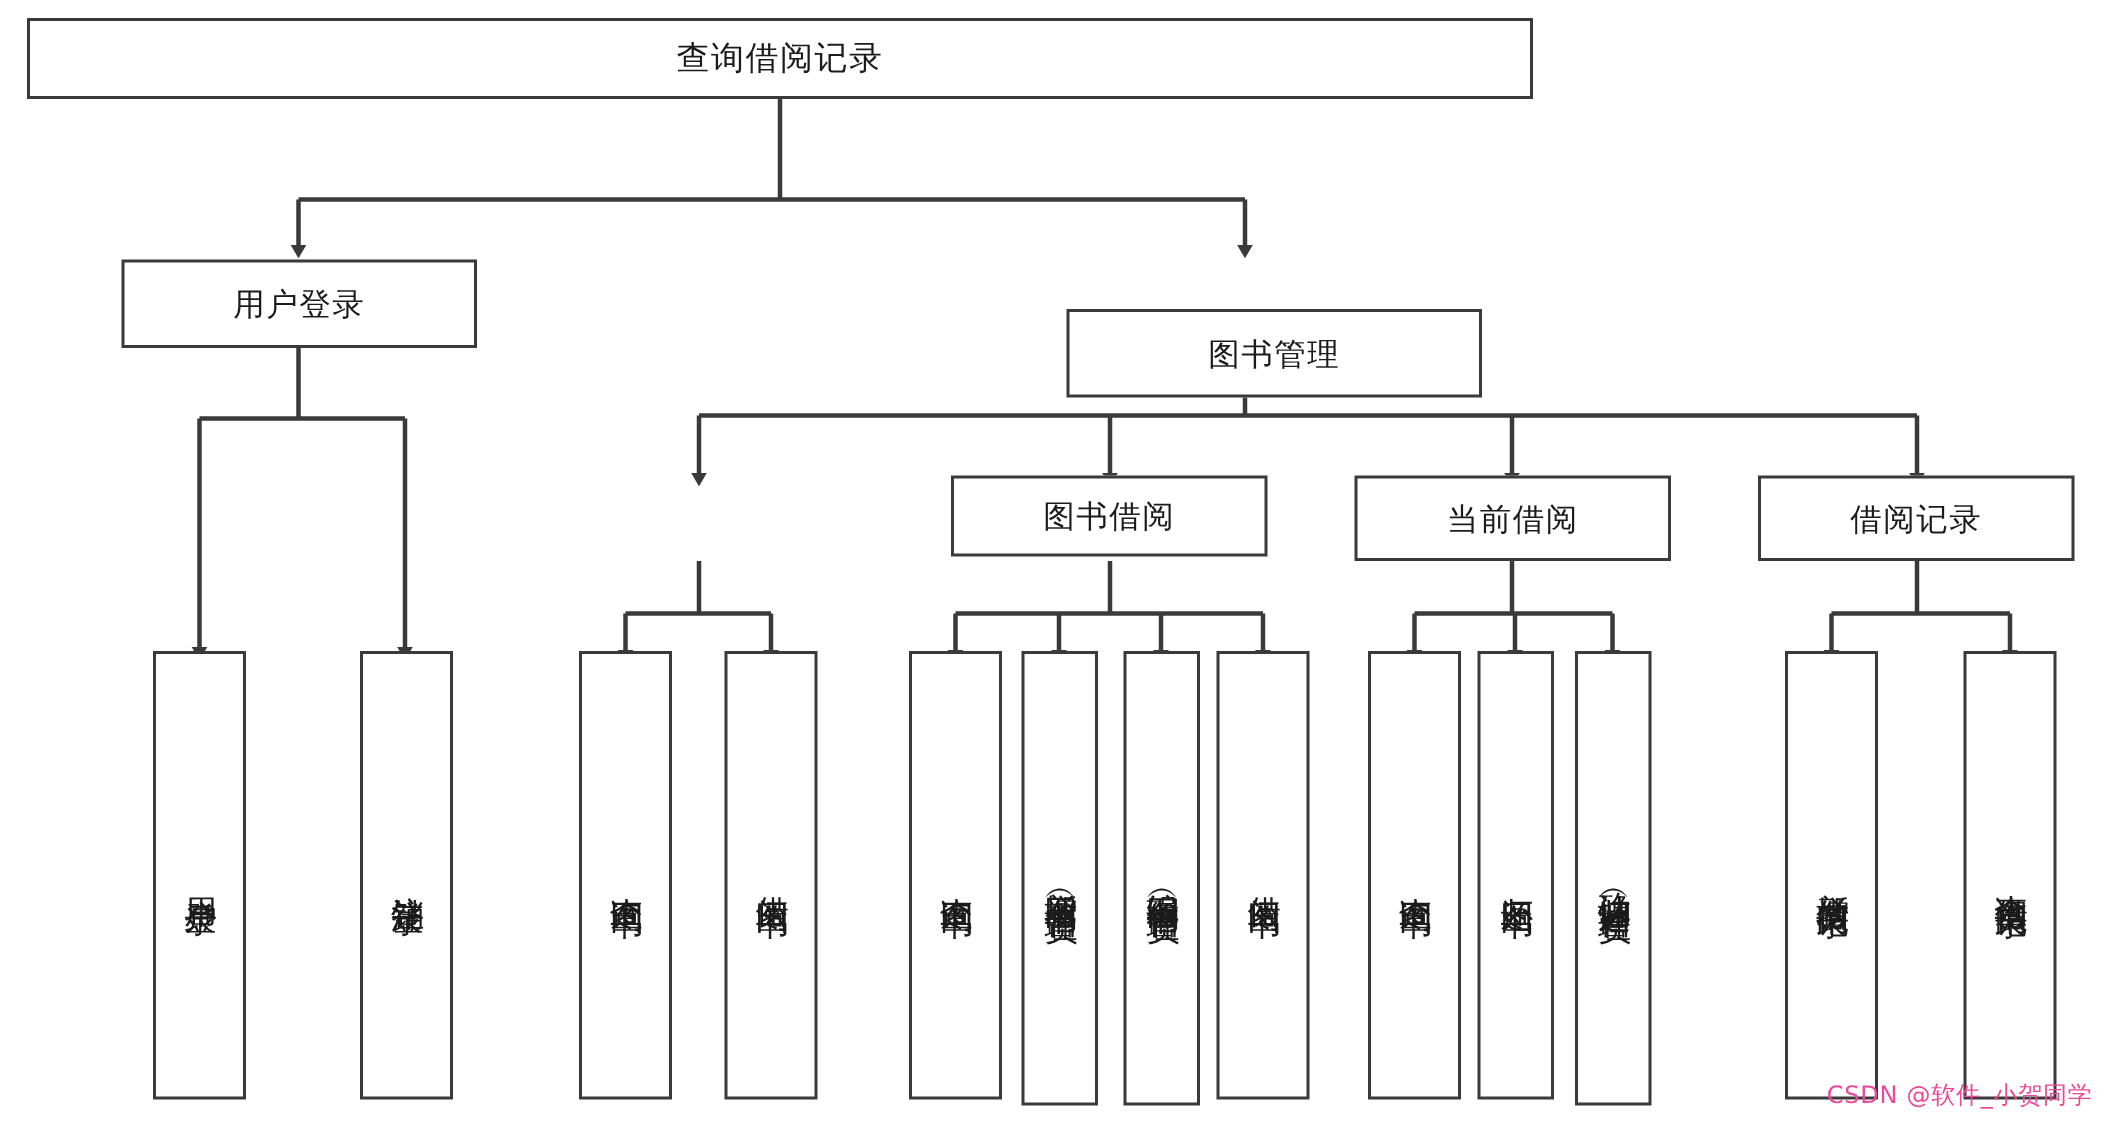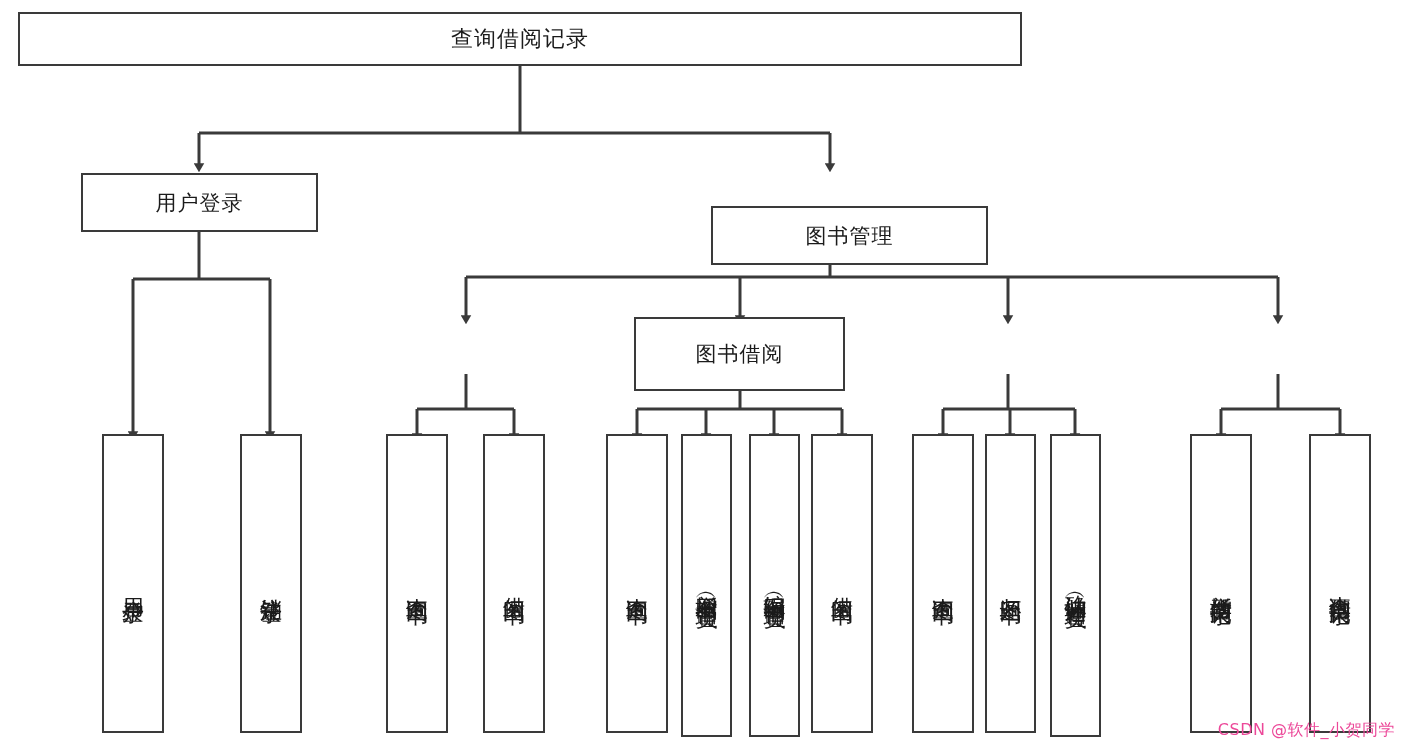--- a/index.html
+++ b/index.html
@@ -104,22 +104,28 @@
     <span>查询借阅记录</span>
   </div>
 
   <div class="node node-h" style="left:81px;top:173px;width:237px;height:59px;">
     <span>用户登录</span>
   </div>
   <div class="node node-h" style="left:711px;top:180px;width:277px;height:59px;margin-top:26px;">
     <span>图书管理</span>
   </div>
 
-  <div class="node node-h" style="left:634px;top:317px;width:211px;height:74px;">
+  <div class="node node-h" style="left:634px;top:317px;width:211px;height:54px;">
     <span>图书借阅</span>
+  </div>
+  <div class="node node-h" style="left:903px;top:317px;width:211px;height:57px;">
+    <span>当前借阅</span>
+  </div>
+  <div class="node node-h" style="left:1172px;top:317px;width:211px;height:57px;">
+    <span>借阅记录</span>
   </div>
 
   <div class="node node-v" style="left:102px;top:434px;width:62px;height:299px;">
     <span class="vlabel">用户登录</span>
   </div>
   <div class="node node-v" style="left:240px;top:434px;width:62px;height:299px;">
     <span class="vlabel">注销登录</span>
   </div>
 
   <div class="node node-v" style="left:386px;top:434px;width:62px;height:299px;">

